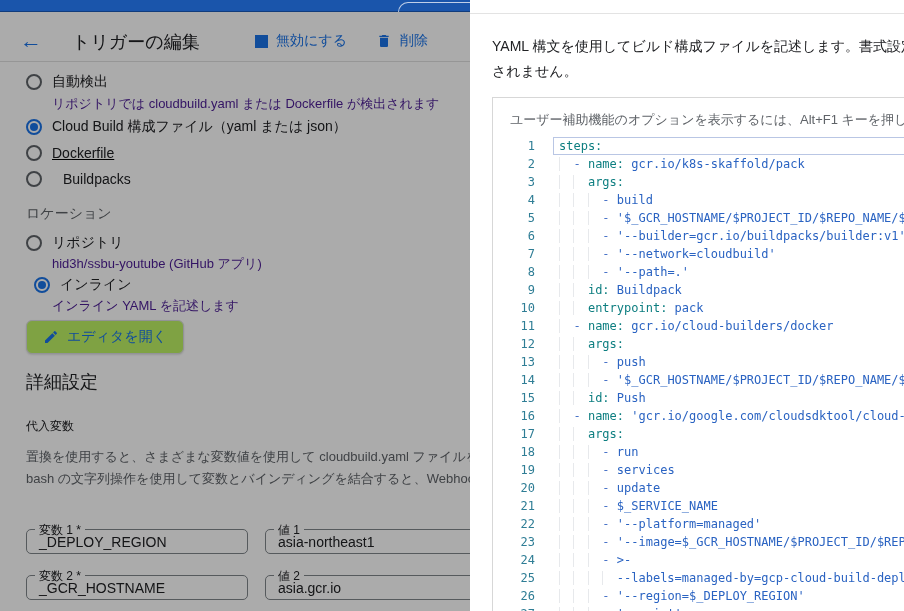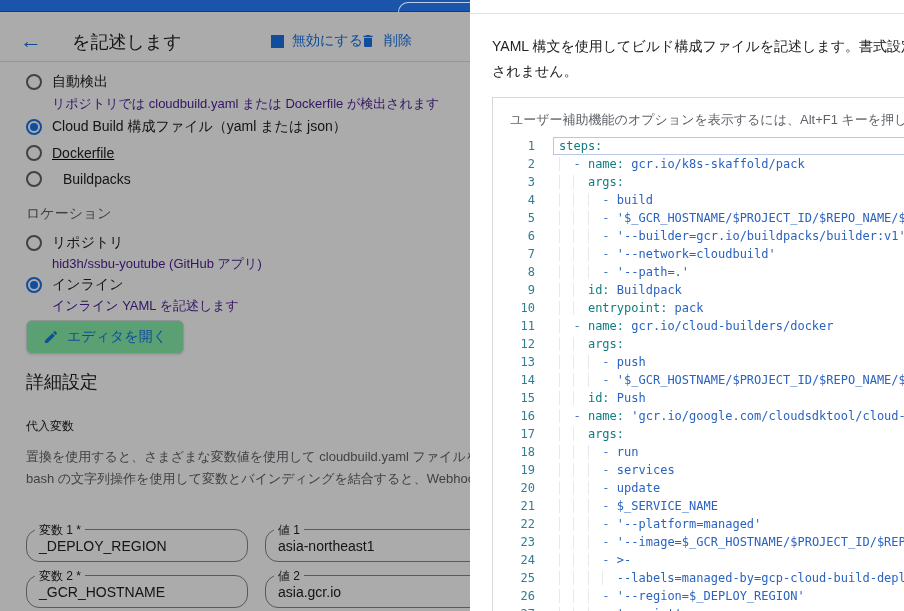--- a/index.html
+++ b/index.html
@@ -15,47 +15,47 @@
     border-radius:10px 10px 0 0; }
 
   
   .page { position:absolute; left:0; top:12px; right:0; bottom:0; background:#fff; z-index:2; }
   .abs { position:absolute; }
 
   .hdr-back { left:20px; top:16px; font-size:22px; color:#1a73e8; line-height:26px; }
   .hdr-title { left:72px; top:18px; font-size:18px; color:#202124; }
   .hdr-btn { top:20px; display:flex; align-items:center; gap:8px;
     color:#1a73e8; font-size:14px; font-weight:500; cursor:pointer; }
-  .hdr-btn.disable { left:271px; }
-  .hdr-btn.delete { left:360px; }
+  .hdr-btn.disable { left:255px; }
+  .hdr-btn.delete { left:376px; }
   .sq-icon { width:13px; height:13px; background:#1a73e8; display:inline-block; }
   .svg-icon { width:16px; height:16px; fill:#1a73e8; }
   .hdr-divider { left:0; top:49px; width:470px; height:1px; background:#e0e0e0; }
 
   .radio-row { display:flex; align-items:center; gap:10px; height:20px; }
   .radio { width:16px; height:16px; border:2px solid #5f6368; border-radius:50%;
     margin-left:26px; flex:none; position:relative; }
   .radio.sel { border-color:#1a73e8; }
   .radio.sel::after { content:""; position:absolute; left:2px; top:2px;
     width:8px; height:8px; border-radius:50%; background:#1a73e8; }
   .radio-label { font-size:14px; color:#202124; }
   .radio-desc { position:absolute; left:52px; font-size:13px; color:#4c1d95; white-space:nowrap; }
   .group-label { font-size:14px; color:#5f6368; }
 
   .open-editor-btn { left:26px; top:308px; height:34px; padding:0 16px;
-    display:flex; align-items:center; gap:8px; background:#86efac;
+    display:flex; align-items:center; gap:8px; background:#bef264;
     border:1px solid #dadce0; border-radius:6px; color:#1a73e8;
     font-size:14px; font-weight:500; cursor:pointer; box-shadow:0 1px 2px rgba(0,0,0,.12); }
 
   .h-advanced { left:26px; top:358px; font-size:18px; color:#202124; }
   .h-subst { left:26px; top:406px; font-size:12px; color:#202124; }
   .subst-para { left:26px; top:434px; font-size:13px; color:#5f6368; line-height:22px; white-space:nowrap; }
   .subst-para a { color:#1a73e8; text-decoration:underline; cursor:pointer; }
 
-  .field { position:absolute; height:33px; border:1px solid #80868b; border-radius:13px; background:transparent; }
+  .field { position:absolute; height:25px; border:1px solid #80868b; border-radius:5px; background:transparent; }
   .field-label { position:absolute; top:-8px; left:8px; background:#fff; padding:0 4px;
     font-size:12px; color:#202124; white-space:nowrap; }
   .field-value { position:absolute; left:12px; top:0; height:100%; display:flex; align-items:center;
     font-size:14px; color:#202124; white-space:nowrap; }
   .f1 { left:26px;  top:517px; width:222px; }
   .f2 { left:265px; top:517px; width:235px; }
   .f3 { left:26px;  top:563px; width:222px; }
   .f4 { left:265px; top:563px; width:235px; }
 
   
@@ -89,21 +89,21 @@
 
 <div class="stage">
 
   <div class="browser-bar">
     <div class="tab-curve"></div>
   </div>
 
   <div class="page">
 
     <div class="abs hdr-back">←</div>
-    <div class="abs hdr-title">を記述します</div>
+    <div class="abs hdr-title">トリガーの編集</div>
 
     <div class="abs hdr-btn disable">
       <span class="sq-icon"></span>
       <span>無効にする</span>
     </div>
     <div class="abs hdr-btn delete">
       <svg class="svg-icon" viewBox="0 0 24 24">
           <path d="M6 19c0 1.1.9 2 2 2h8c1.1 0 2-.9 2-2V7H6v12zM19 4h-3.5l-1-1h-5l-1 1H5v2h14V4z"></path>
         </svg>
       <span>削除</span>
@@ -132,21 +132,21 @@
     </div>
 
     <div class="abs group-label" style="left:26px;top:193px;">ロケーション</div>
 
     <div class="abs radio-row" style="left:0;top:221px;">
       <span class="radio"></span>
       <span class="radio-label">リポジトリ</span>
     </div>
     <div class="radio-desc" style="top:243px;">hid3h/ssbu-youtube (GitHub アプリ)</div>
 
-    <div class="abs radio-row" style="left:0;top:263px;">
+    <div class="abs radio-row" style="left:8px;top:263px;">
       <span class="radio sel"></span>
       <span class="radio-label">インライン</span>
     </div>
     <div class="radio-desc" style="top:285px;">インライン YAML を記述します</div>
 
     <button class="abs open-editor-btn">
       <svg class="svg-icon" viewBox="0 0 24 24">
           <path d="M3 17.25V21h3.75L17.81 9.94l-3.75-3.75L3 17.25zM20.71 7.04c.39-.39.39-1.02 0-1.41l-2.34-2.34a.996.996 0 0 0-1.41 0l-1.83 1.83 3.75 3.75 1.83-1.83z"></path>
         </svg>
       <span>エディタを開く</span>

